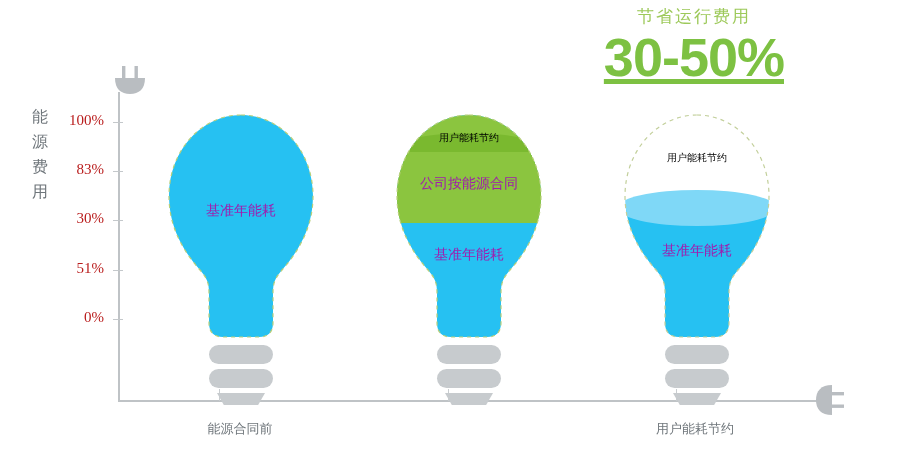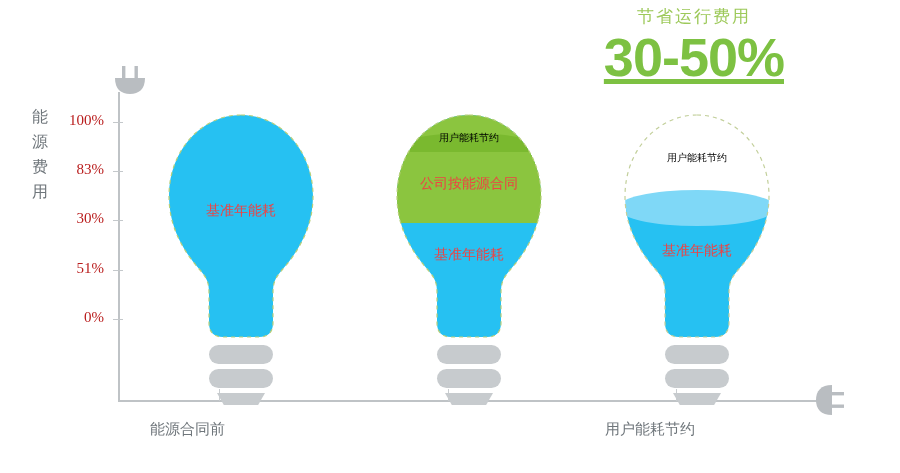--- a/index.html
+++ b/index.html
@@ -41,34 +41,34 @@
   
   #y-title{
     position:absolute;left:28px;top:104px;width:24px;
     font-size:16px;line-height:25px;color:#6f767b;text-align:center;
     font-family:"DejaVu Sans","Liberation Sans",sans-serif;
   }
   #y-title span{display:block;}
 
   
   .xlabel{
-    position:absolute;top:420px;font-size:15px;color:#6f767b;
-    width:180px;
+    position:absolute;top:420px;font-size:13px;color:#6f767b;
+    text-align:center;width:180px;
     font-family:"DejaVu Sans","Liberation Sans",sans-serif;
   }
 
   
   .plug{position:absolute;}
 
   
   .bulb{position:absolute;width:172px;height:300px;}
   .bulb-svg{position:absolute;left:0;top:0;}
   .bulb-label{
     position:absolute;width:100%;text-align:center;font-size:14px;
-    line-height:21px;color:#ef4444;
+    line-height:21px;color:#a21caf;
     font-family:"DejaVu Sans","Liberation Sans",sans-serif;
     pointer-events:none;text-shadow:0 0 1px rgba(0,0,0,.04);
   }
   .save-label{
     position:absolute;width:100%;text-align:center;font-size:10px;
     color:#000000;font-family:"DejaVu Sans","Liberation Sans",sans-serif;
     pointer-events:none;
   }
 </style>
 </head>

